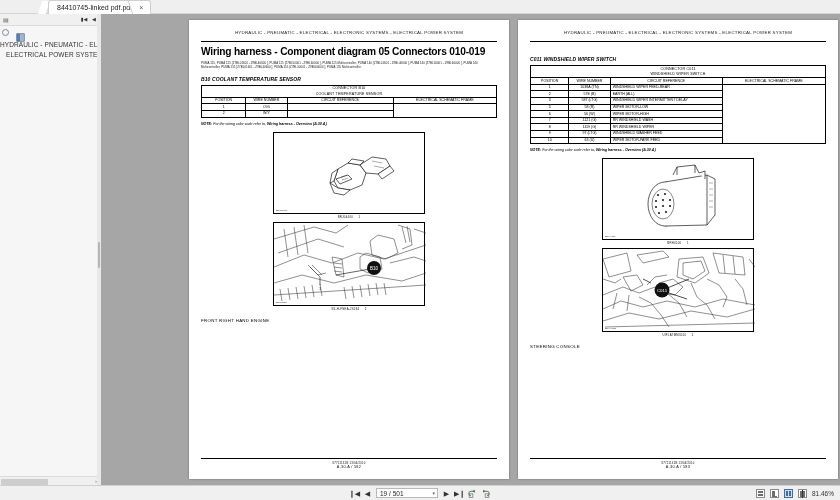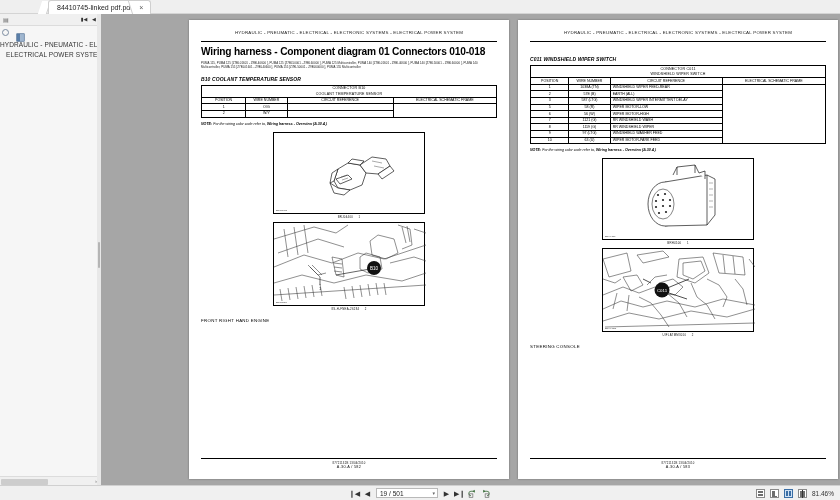--- a/index.html
+++ b/index.html
@@ -239,21 +239,21 @@
   <div class="splitter">
     <div class="splitter-grip"></div>
   </div>
 
   <div class="viewer">
 
     <div class="page page-left">
       <div class="pg-inner">
         <div class="pg-header">HYDRAULIC - PNEUMATIC - ELECTRICAL - ELECTRONIC SYSTEMS - ELECTRICAL POWER SYSTEM</div>
         <div class="pg-rule"></div>
-        <div class="pg-title">Wiring harness - Component diagram 01 Connectors 010-018</div>
+        <div class="pg-title">Wiring harness - Component diagram 05 Connectors 010-019</div>
         <div class="pg-models">PUMA 115, PUMA 125 [Z7BL01601 - Z9BL40600 ], PUMA 125 [Z7BL50001 - Z9BL60000 ], PUMA 125 Multicontroller, PUMA 140 [Z7BL01601 - Z9BL40600 ], PUMA 140 [Z7BL50001 - Z9BL60000 ], PUMA 140 Multicontroller, PUMA 155 [Z7BL01601 - Z9BL40600 ], PUMA 155 [Z7BL50001 - Z9BL60000 ], PUMA 155 Multicontroller</div>
         <div class="pg-subtitle">B10 COOLANT TEMPERATURE SENSOR</div>
 
         <table class="conn">
           <tbody>
               <tr>
             <th class="ttl no-bb" colspan="4">CONNECTOR B10</th>
           </tr>
           <tr>
             <th class="ttl no-bt" colspan="4">COOLANT TEMPERATURE SENSOR</th>

